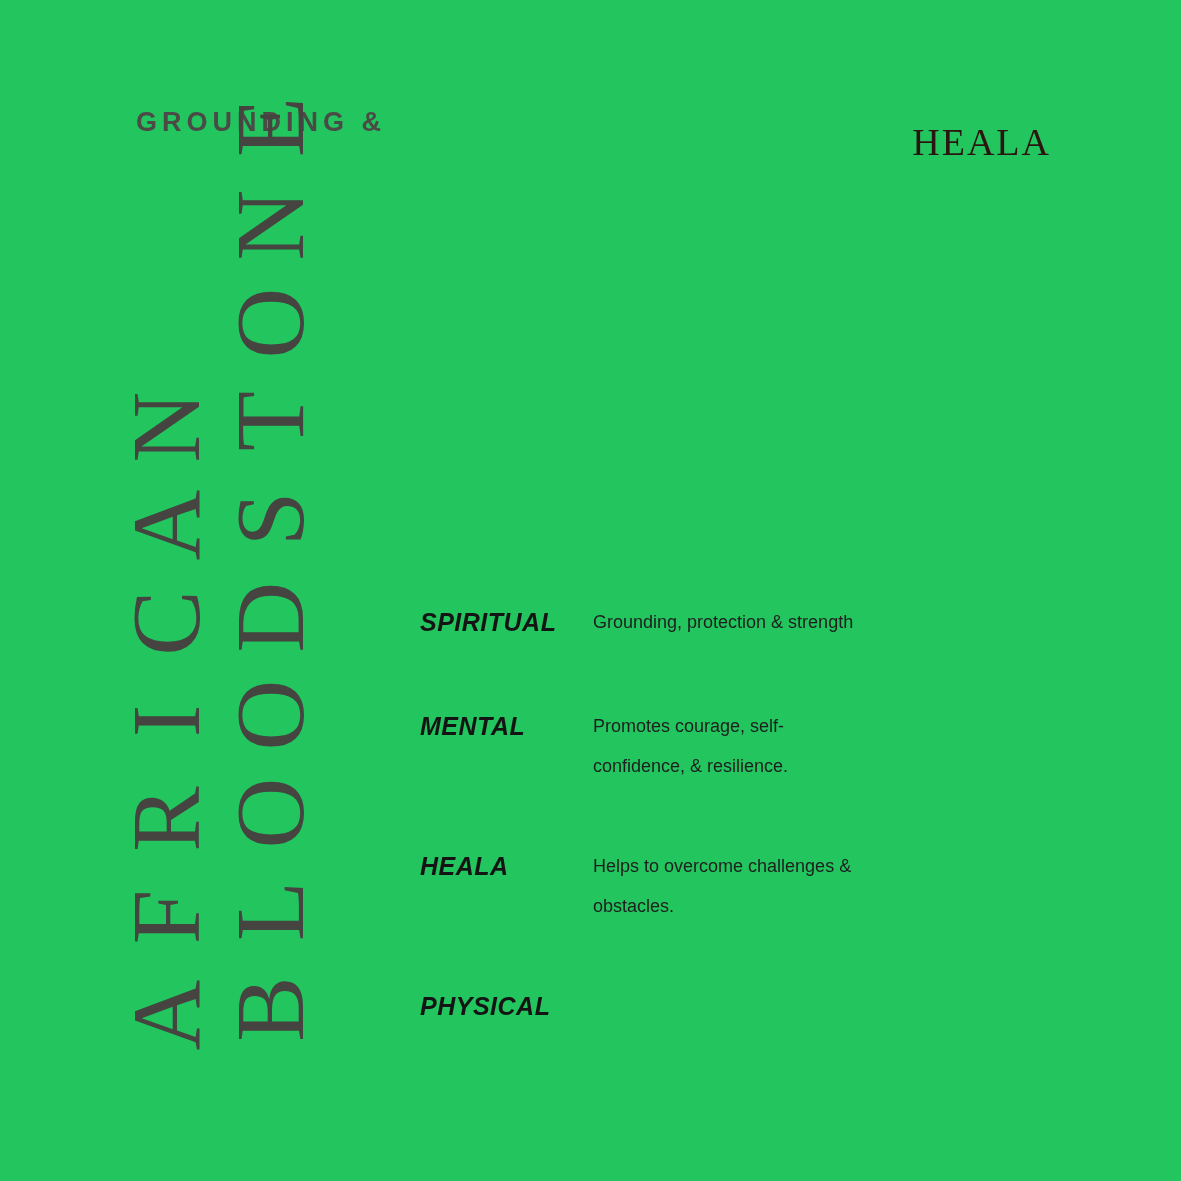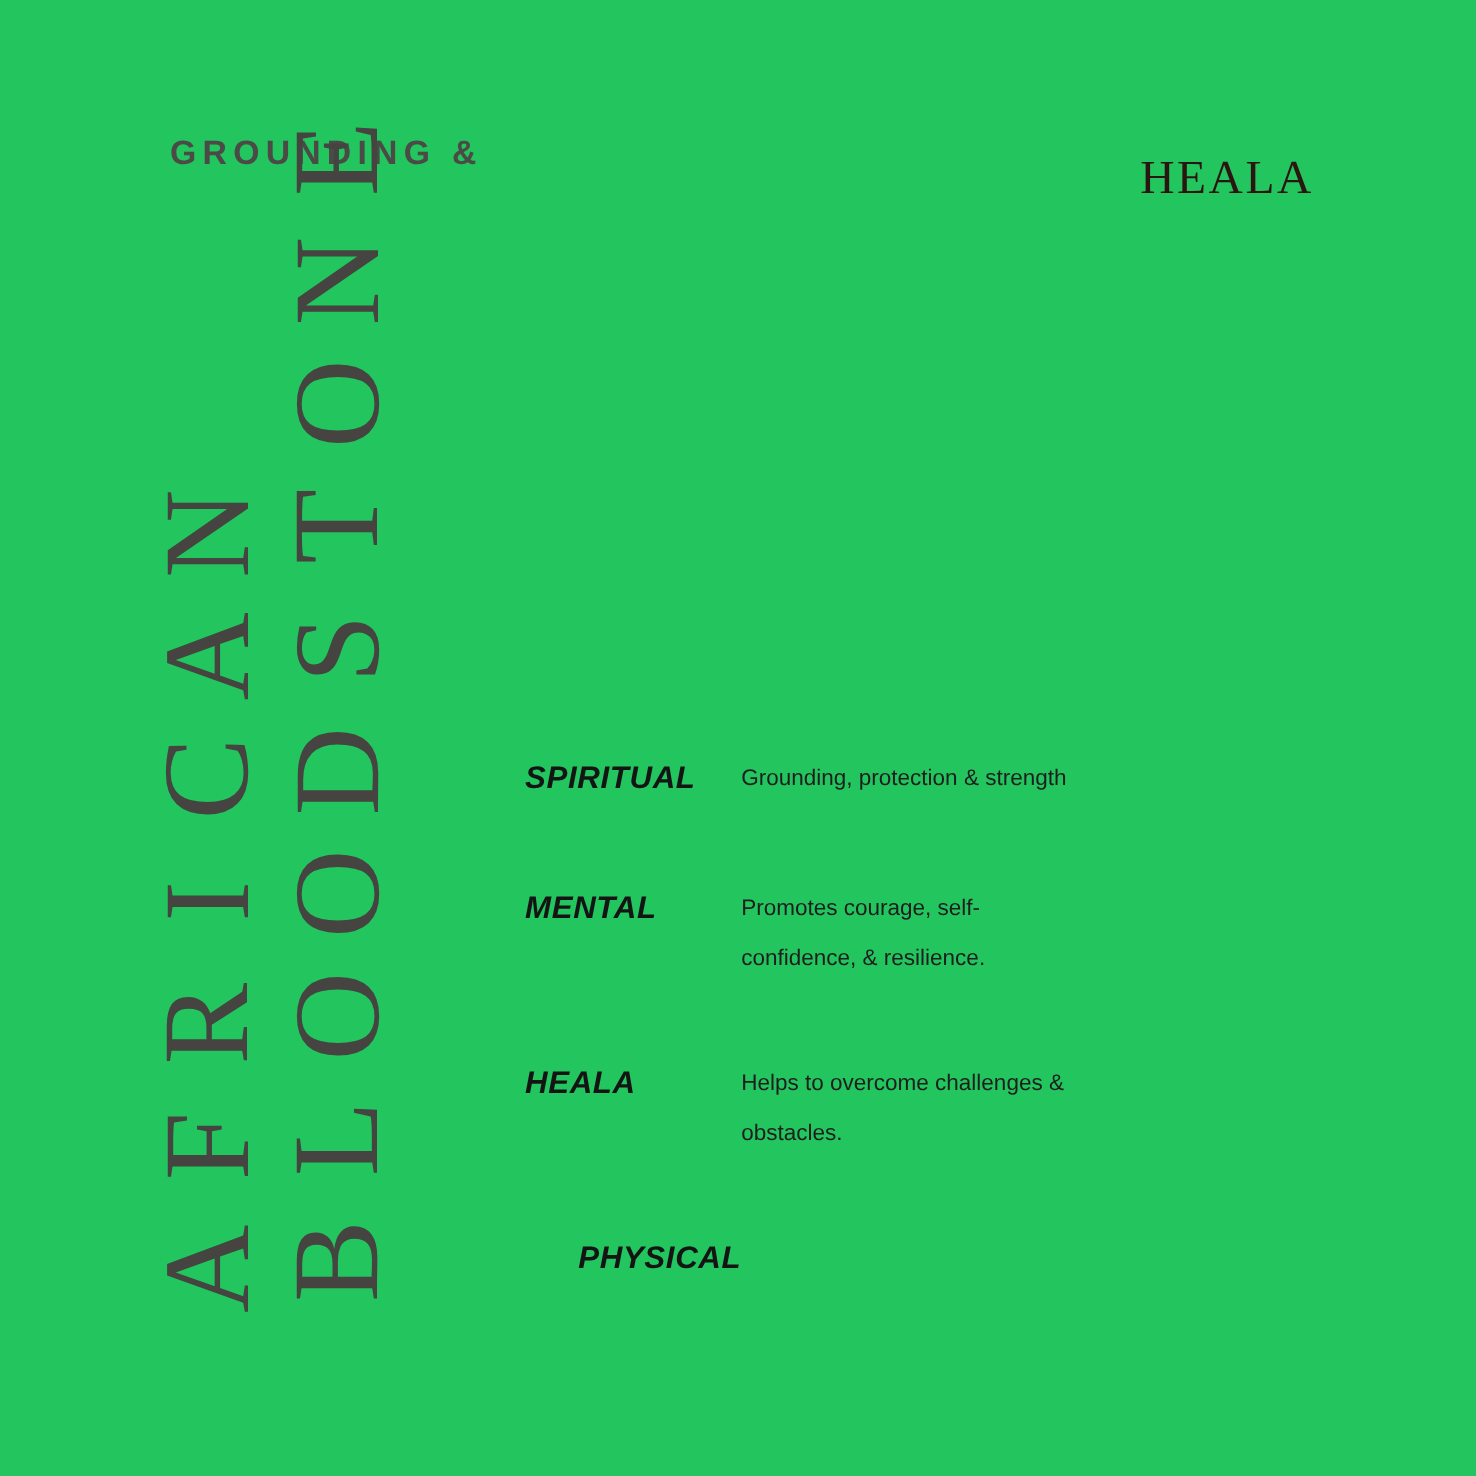--- a/index.html
+++ b/index.html
@@ -75,21 +75,21 @@
   
   .prop-row {
     position: absolute;
     left: 420px;
     display: flex;
     align-items: flex-start;
   }
   .prop-row.r0 { top: 602px; }
   .prop-row.r1 { top: 706px; }
   .prop-row.r2 { top: 846px; }
-  .prop-row.r3 { top: 986px; text-align: right; }
+  .prop-row.r3 { top: 986px; }
   .prop-label {
     width: 173px;
     flex: 0 0 173px;
     color: #141414;
     font-size: 25px;
     font-weight: 700;
     font-style: italic;
     letter-spacing: 0.5px;
     line-height: 40px;
   }

